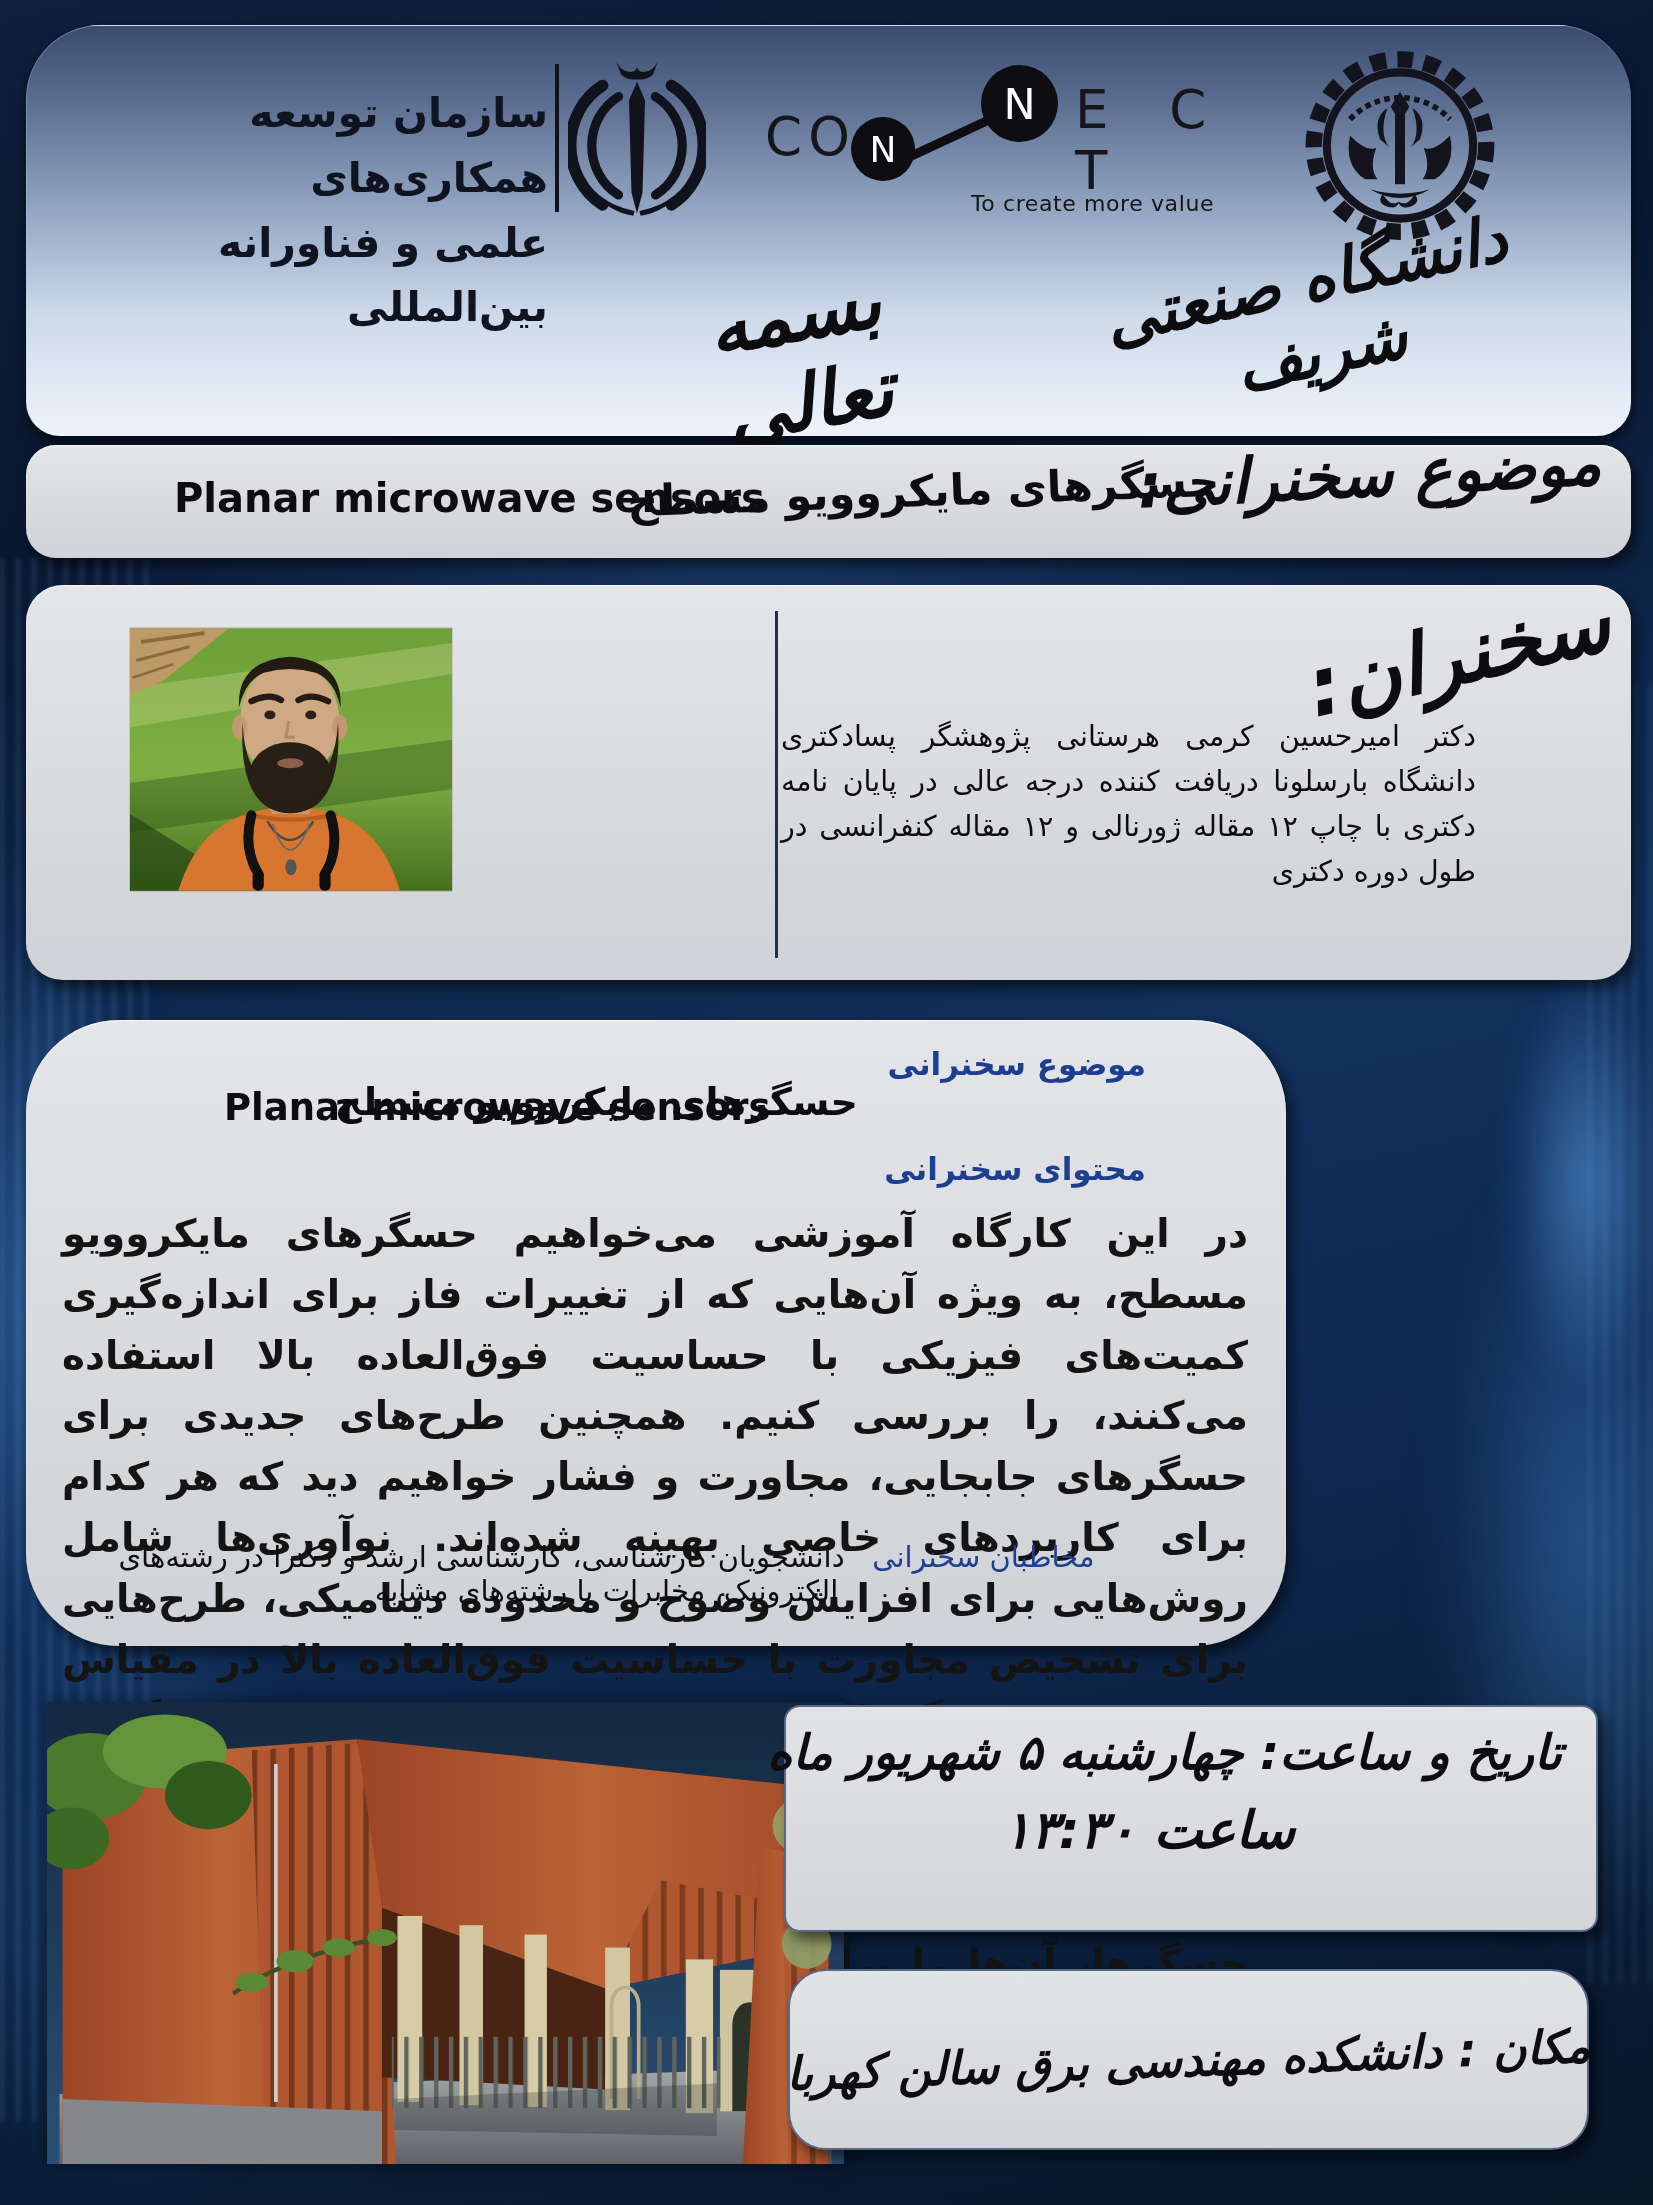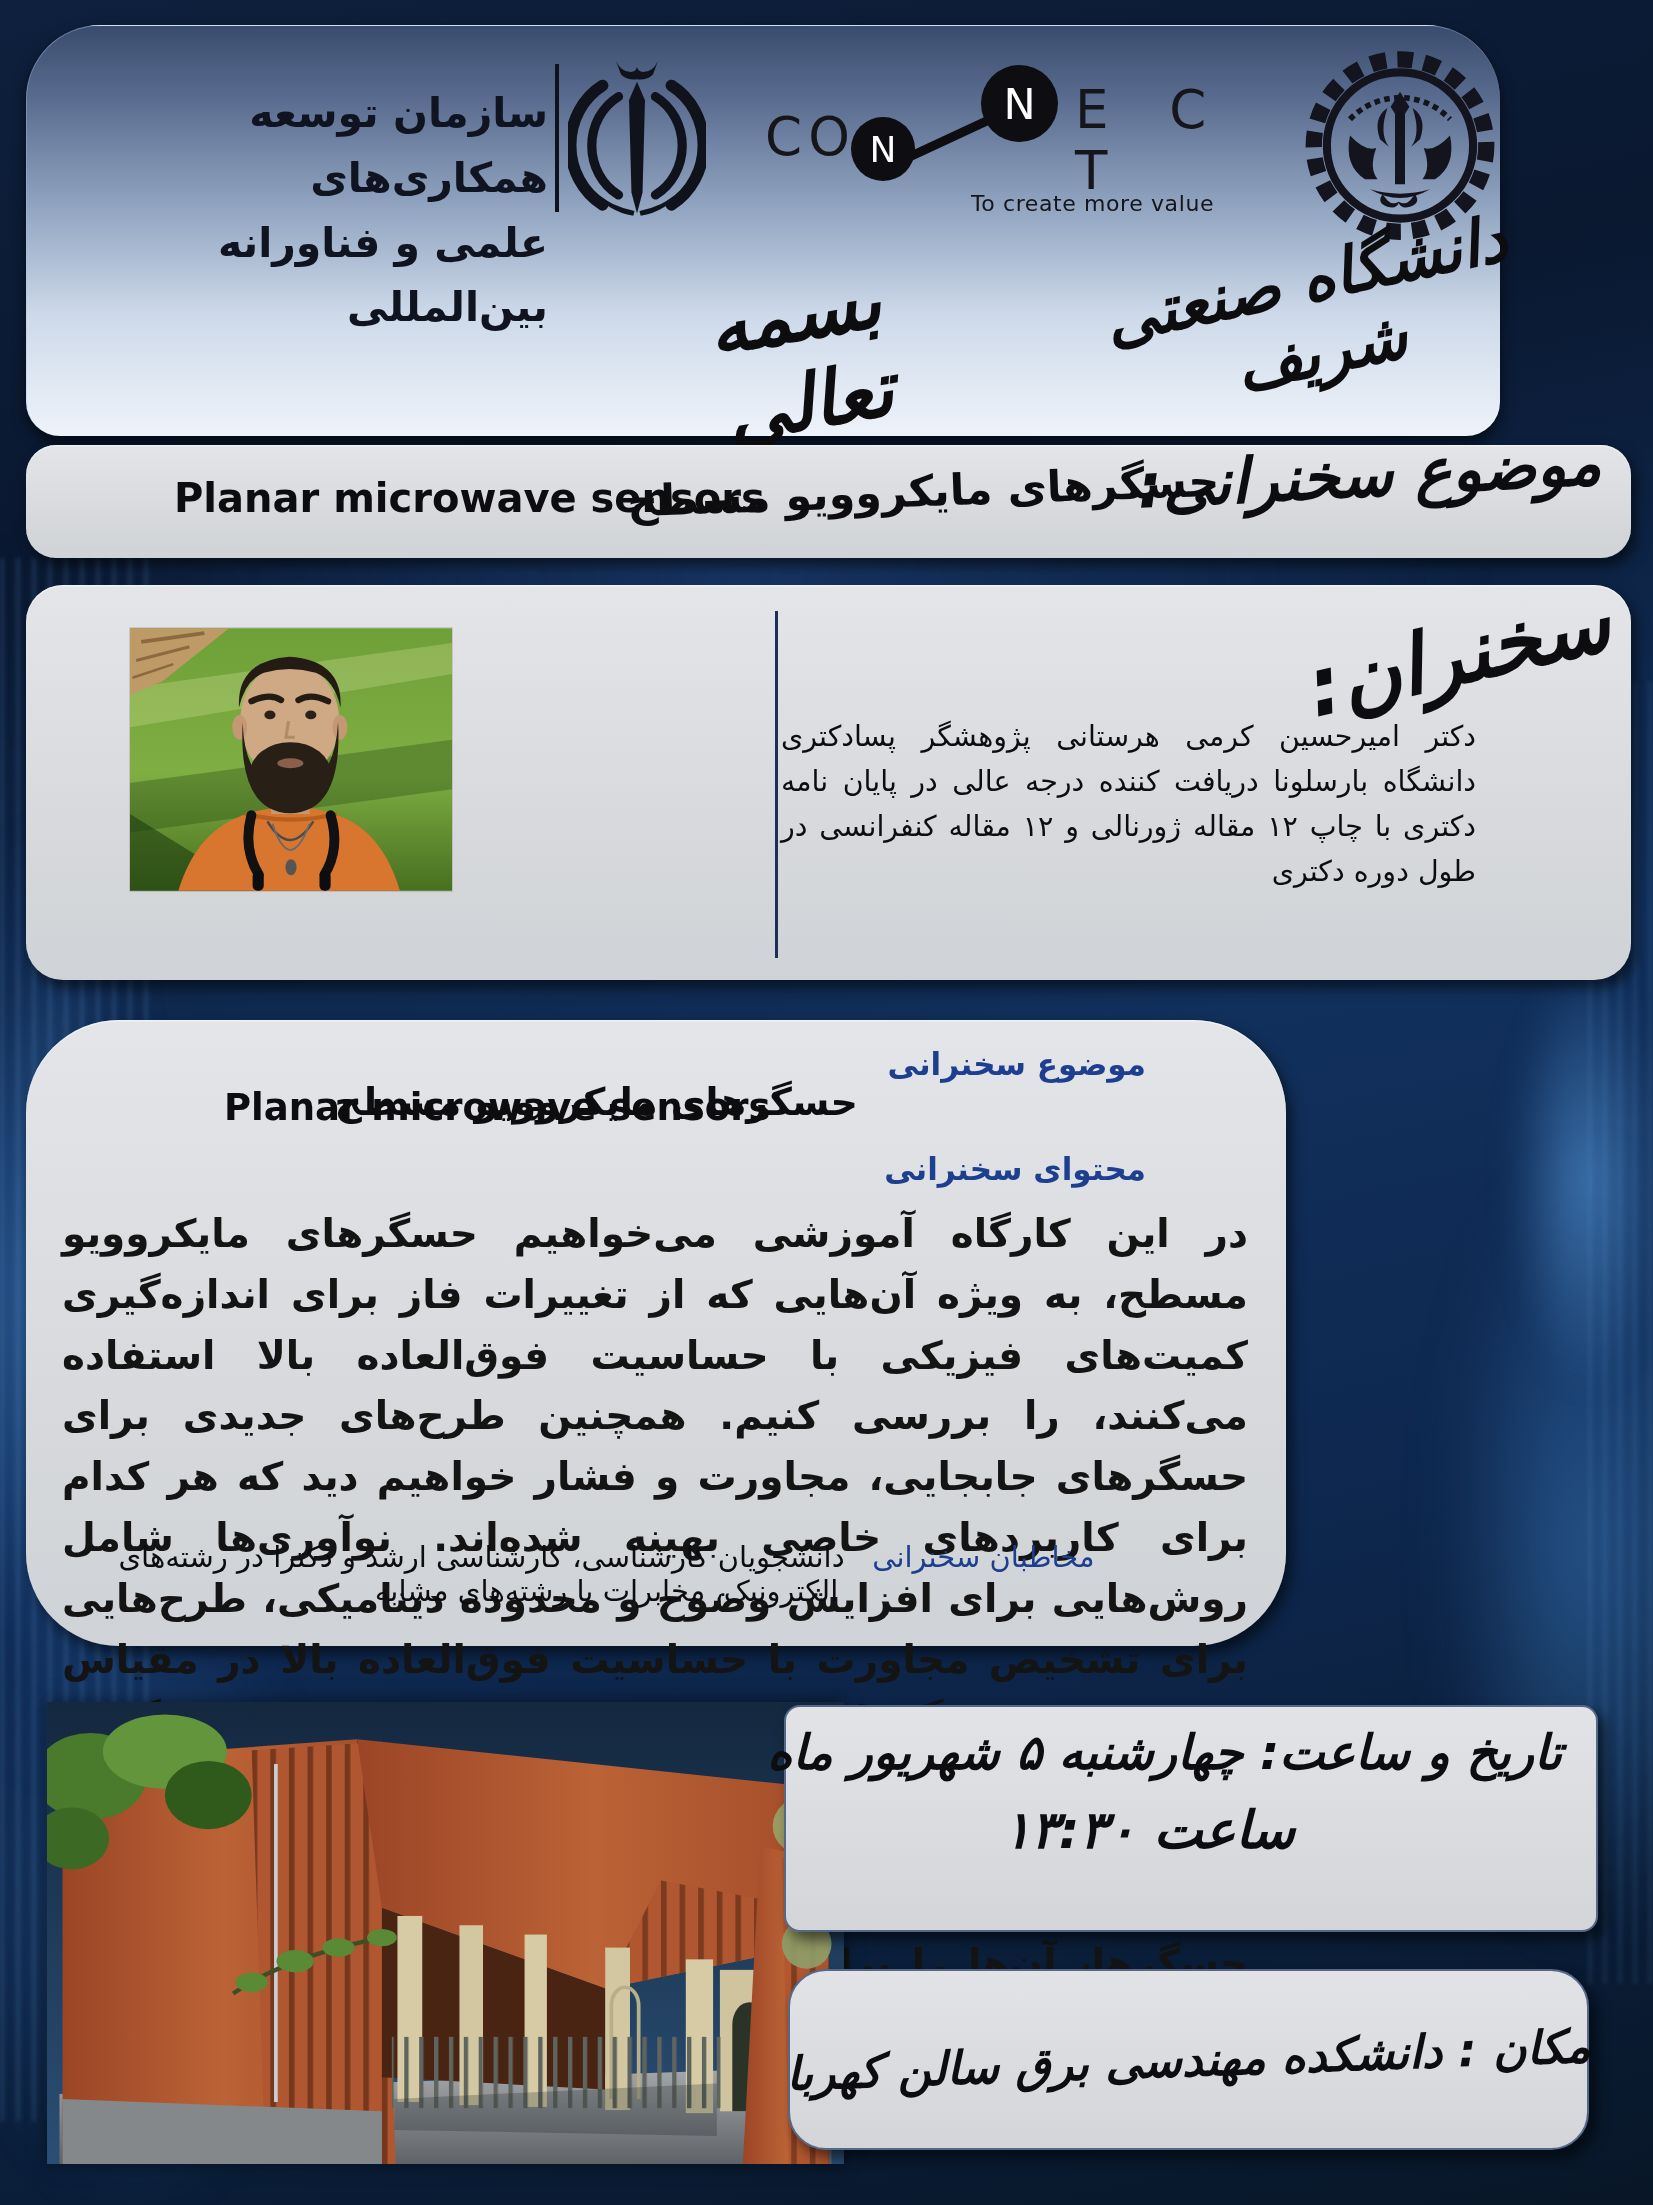--- a/index.html
+++ b/index.html
@@ -19,21 +19,21 @@
   .curtain{left:0;top:558px;width:149px;height:1563px;opacity:.55;
     background:repeating-linear-gradient(90deg,rgba(120,180,240,.30) 0 4.3px,rgba(10,25,55,.05) 4.3px 16px);filter:blur(1.9px);}
   .curtain2{left:1588px;top:682px;width:66px;height:1302px;opacity:.4;
     background:repeating-linear-gradient(90deg,rgba(120,180,240,.28) 0 3.7px,rgba(10,25,55,.05) 3.7px 15px);filter:blur(1.9px);}
   
   .card{position:absolute;background:linear-gradient(180deg,#e4e5e8 0%,#d8dadd 55%,#cfd2d6 100%);
     box-shadow:5px 7.4px 12.4px rgba(0,0,0,.55), inset 0 1.2px 1.2px rgba(255,255,255,.6);}
   .fa{direction:rtl;unicode-bidi:plaintext;}
   .nastaliq{font-style:italic;font-weight:700;color:#0d0d10;}
   
-  .header{left:26px;top:25px;width:1474px;height:411px;border-radius:74px 74px 34px 34px;
+  .header{left:26px;top:25px;width:1605px;height:411px;border-radius:74px 74px 34px 34px;
     background:linear-gradient(180deg,#3a4c6e 0%,#5a6d90 18%,#93a6c2 45%,#cdd9e9 70%,#eef3fa 100%);
     border-top:1.2px solid rgba(170,200,235,.45);border-left:1.2px solid rgba(170,200,235,.35);
     box-shadow:0 6.2px 13.6px rgba(0,0,0,.6);}
   .org-text{position:absolute;left:50px;top:55px;width:471px;text-align:right;
     font-weight:700;font-size:41px;line-height:1.58;color:#0f1420;}
   .org-divider{position:absolute;left:528px;top:38px;width:4.3px;height:148px;background:#10131c;}
   .iran-emblem{position:absolute;left:541px;top:30px;width:138px;height:166px;}
   .connect{position:absolute;left:738px;top:32px;width:484px;height:161px;color:#15151a;}
   .connect .co{position:absolute;left:0;top:48px;font-size:53px;letter-spacing:6.2px;}
   .cnode{position:absolute;border-radius:50%;background:#0d0d12;display:flex;align-items:center;justify-content:center;color:#ffffff;}

